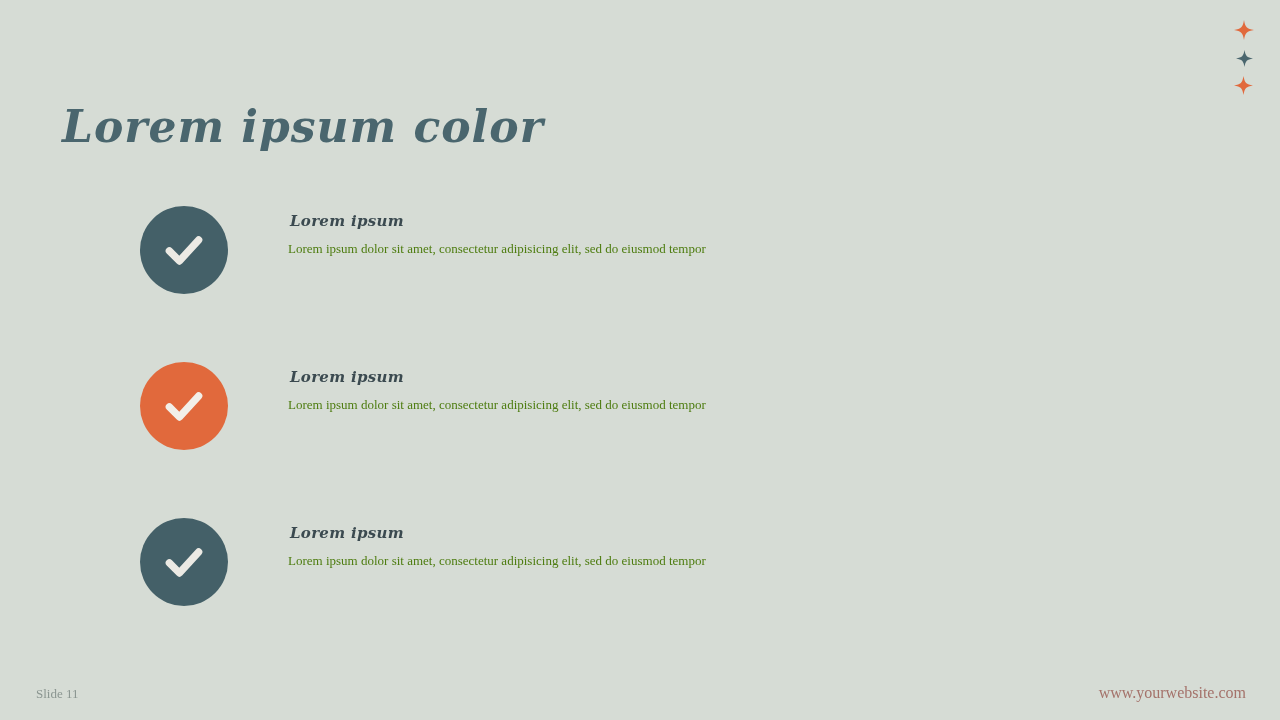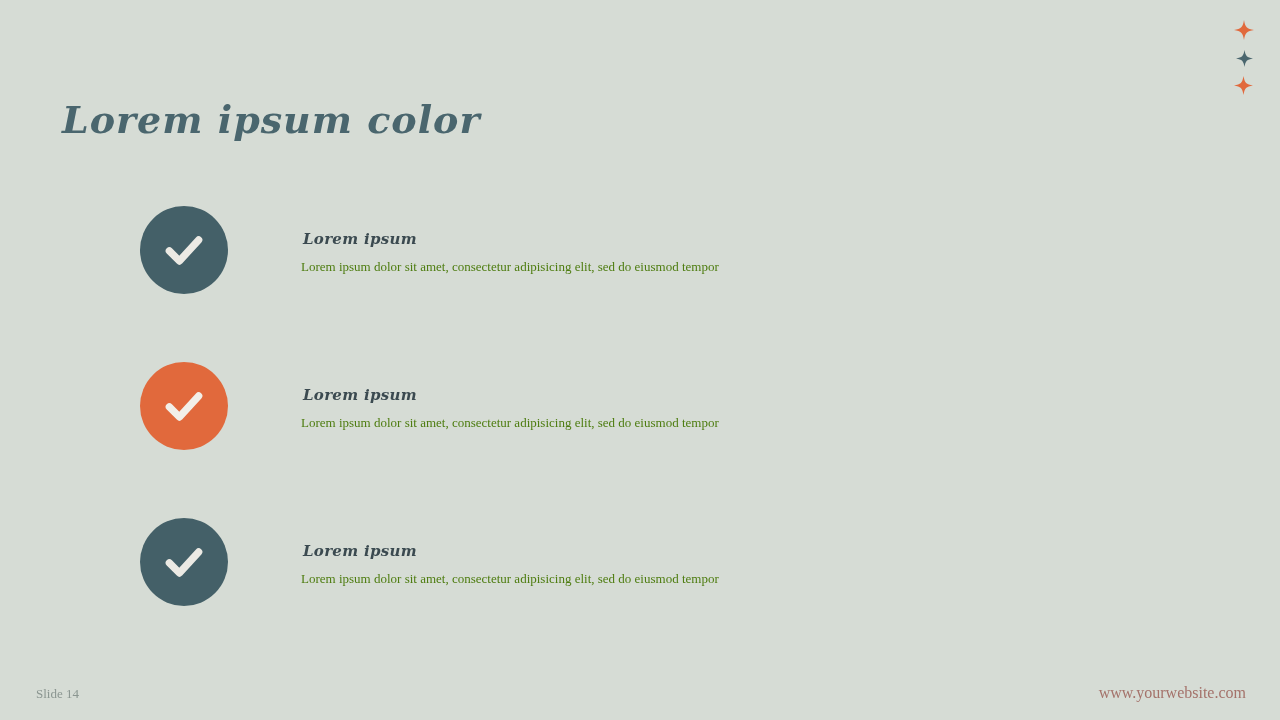--- a/index.html
+++ b/index.html
@@ -41,21 +41,21 @@
   .sparkle-3 { top: 66px;  left: 8px;  width: 19px; height: 19px; }
 
   
   .title {
     position: absolute;
     left: 62px;
     top: 72px;
     font-family: "DejaVu Serif", serif;
     font-style: italic;
     font-weight: bold;
-    font-size: 38px;
+    font-size: 44px;
     letter-spacing: 1px;
     color: #4a666e;
     white-space: nowrap;
   }
 
   
   .rows {
     position: absolute;
     left: 140px;
     top: 198px;
@@ -77,23 +77,22 @@
     justify-content: center;
   }
   .bullet-icon svg {
     width: 44px;
     height: 44px;
     display: block;
   }
   .row-text {
     position: absolute;
     left: 148px;
-    top: 32px;
+    top: 14px;
     width: 840px;
-    margin-left: 13px;
   }
   .row-heading {
     font-family: "DejaVu Serif", serif;
     font-style: italic;
     font-weight: bold;
     font-size: 15px;
     color: #3b4a50;
     letter-spacing: 0.3px;
     margin: 0 0 10px 2px;
   }
@@ -181,16 +180,16 @@
           </svg>
       </span>
       <div class="row-text">
         <p class="row-heading">Lorem ipsum</p>
         <p class="row-body">Lorem ipsum dolor sit amet, consectetur adipisicing elit, sed do eiusmod tempor</p>
       </div>
     </div>
 
   </div>
 
-  <div class="footer-left">Slide 14</div>
+  <div class="footer-left">Slide 11</div>
   <div class="footer-right">www.yourwebsite.com</div>
 
 </div>
 
 </body></html>

